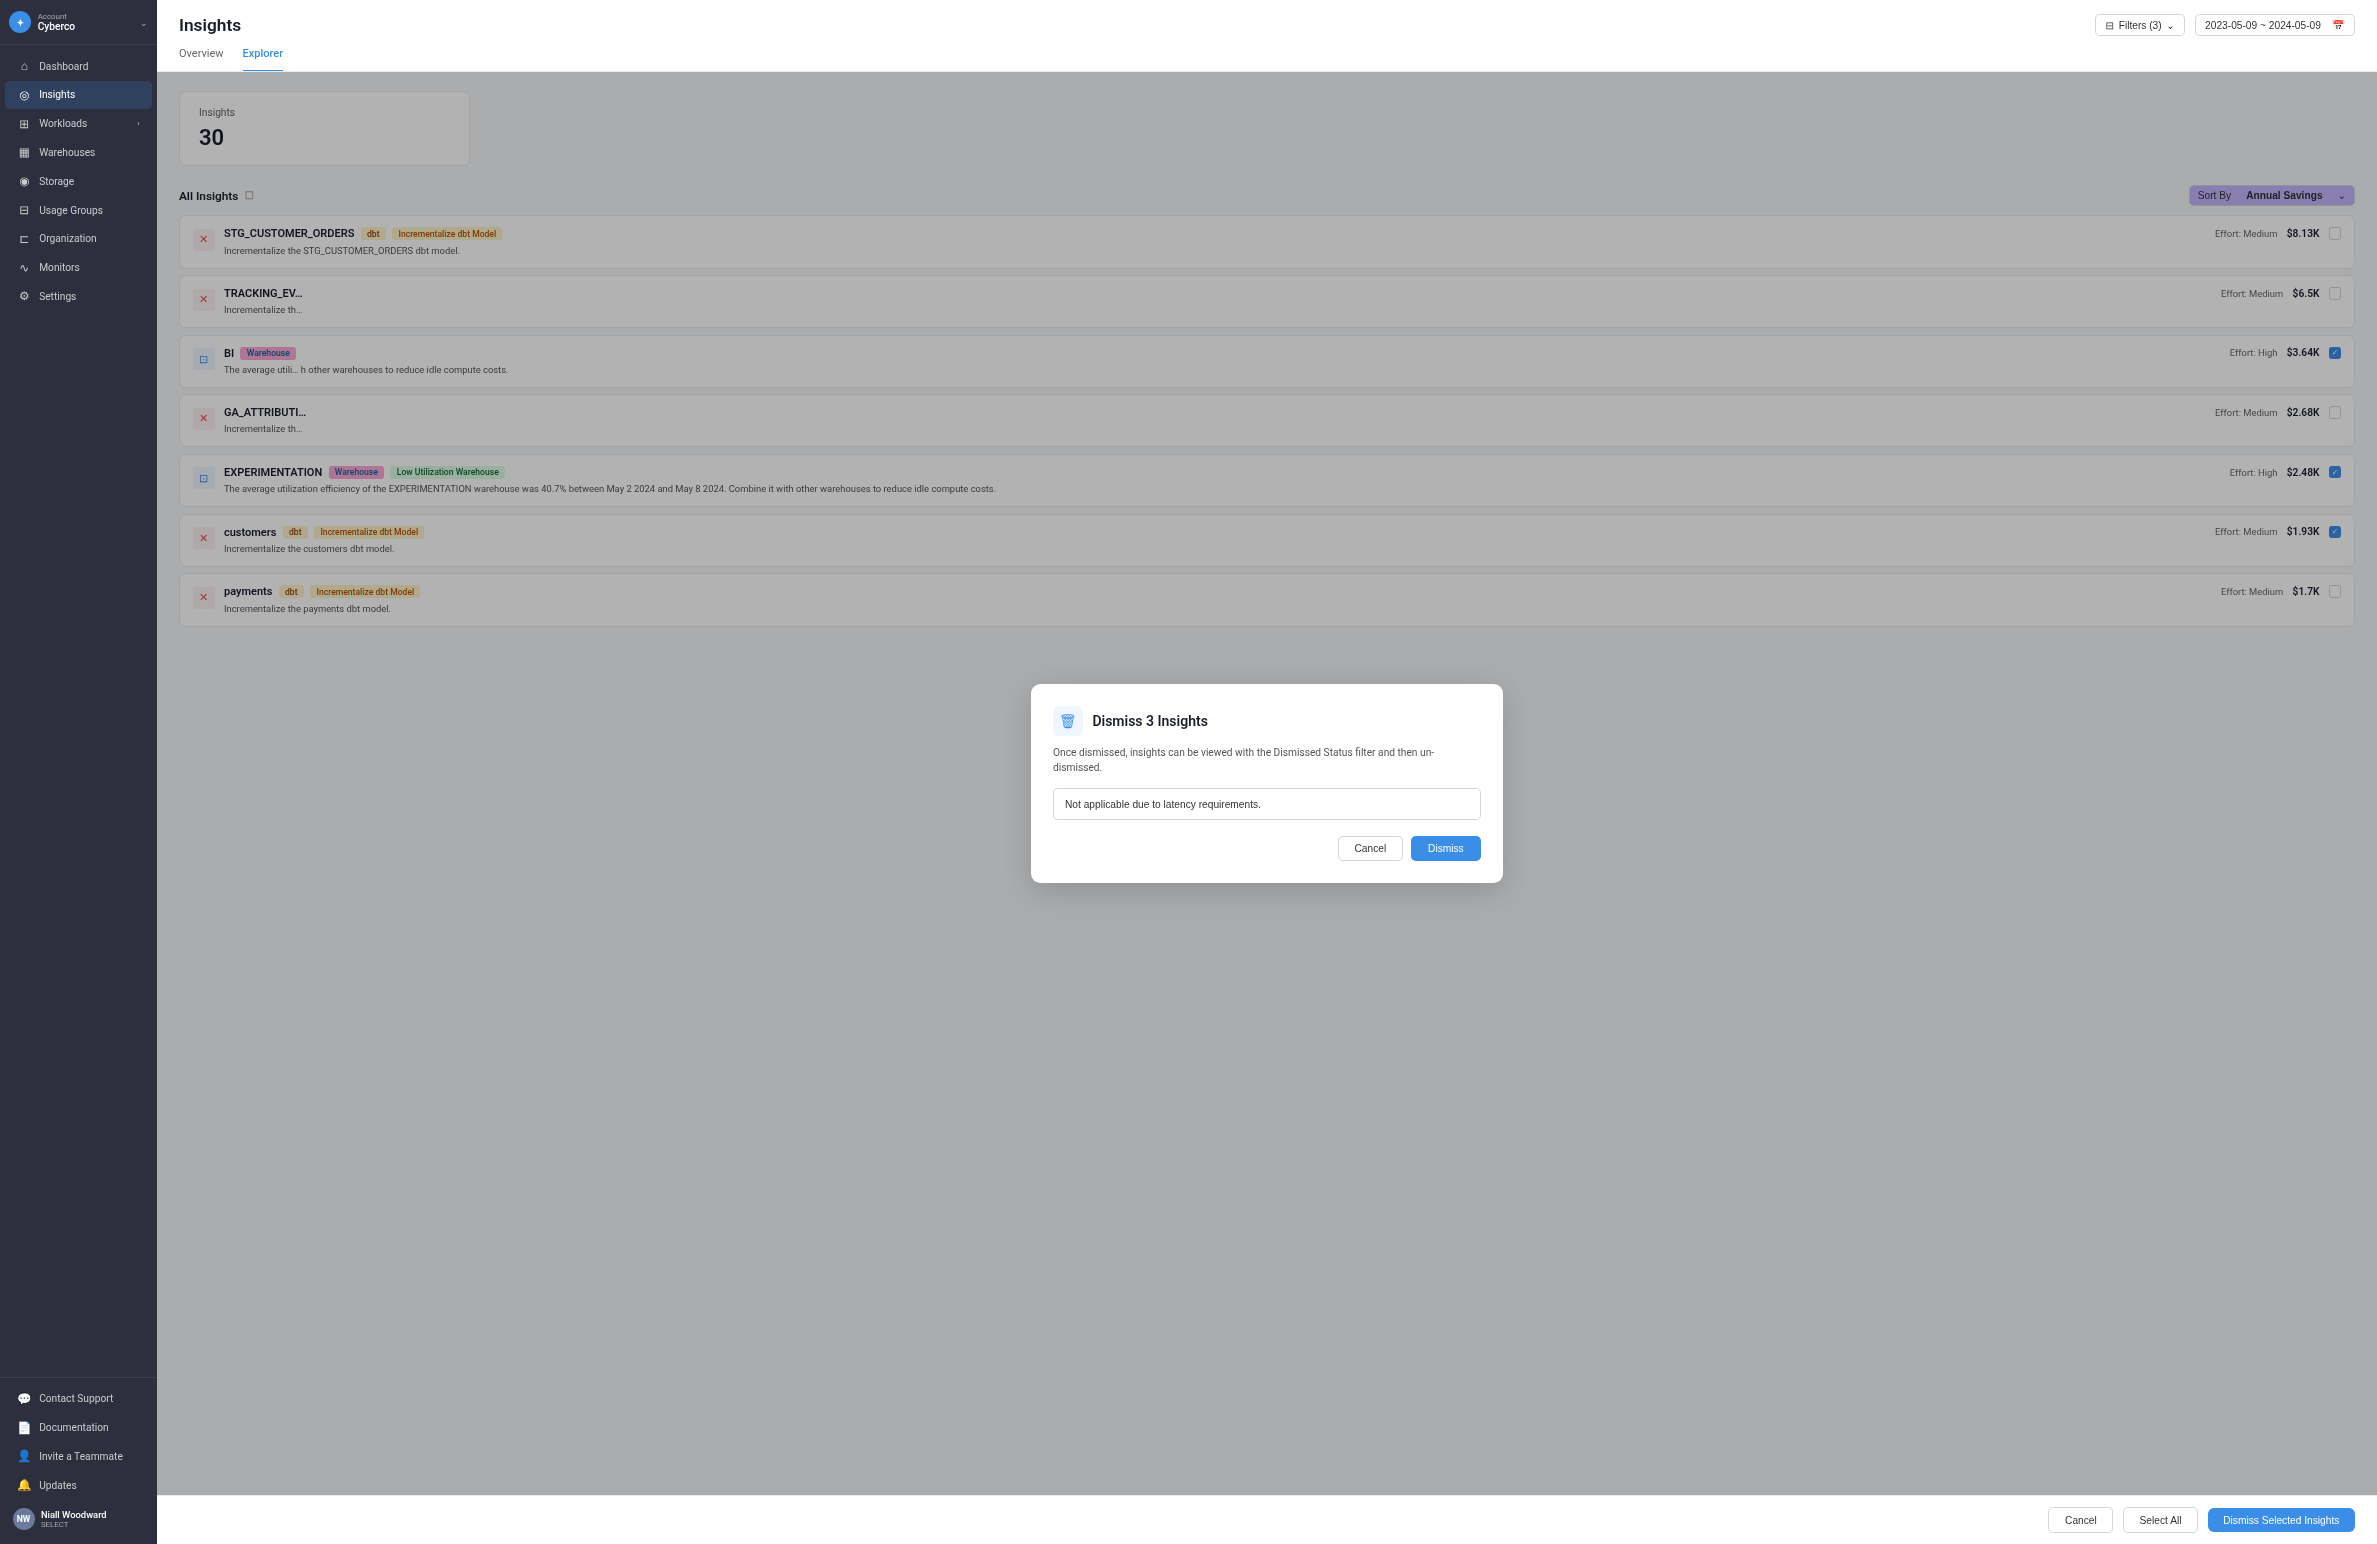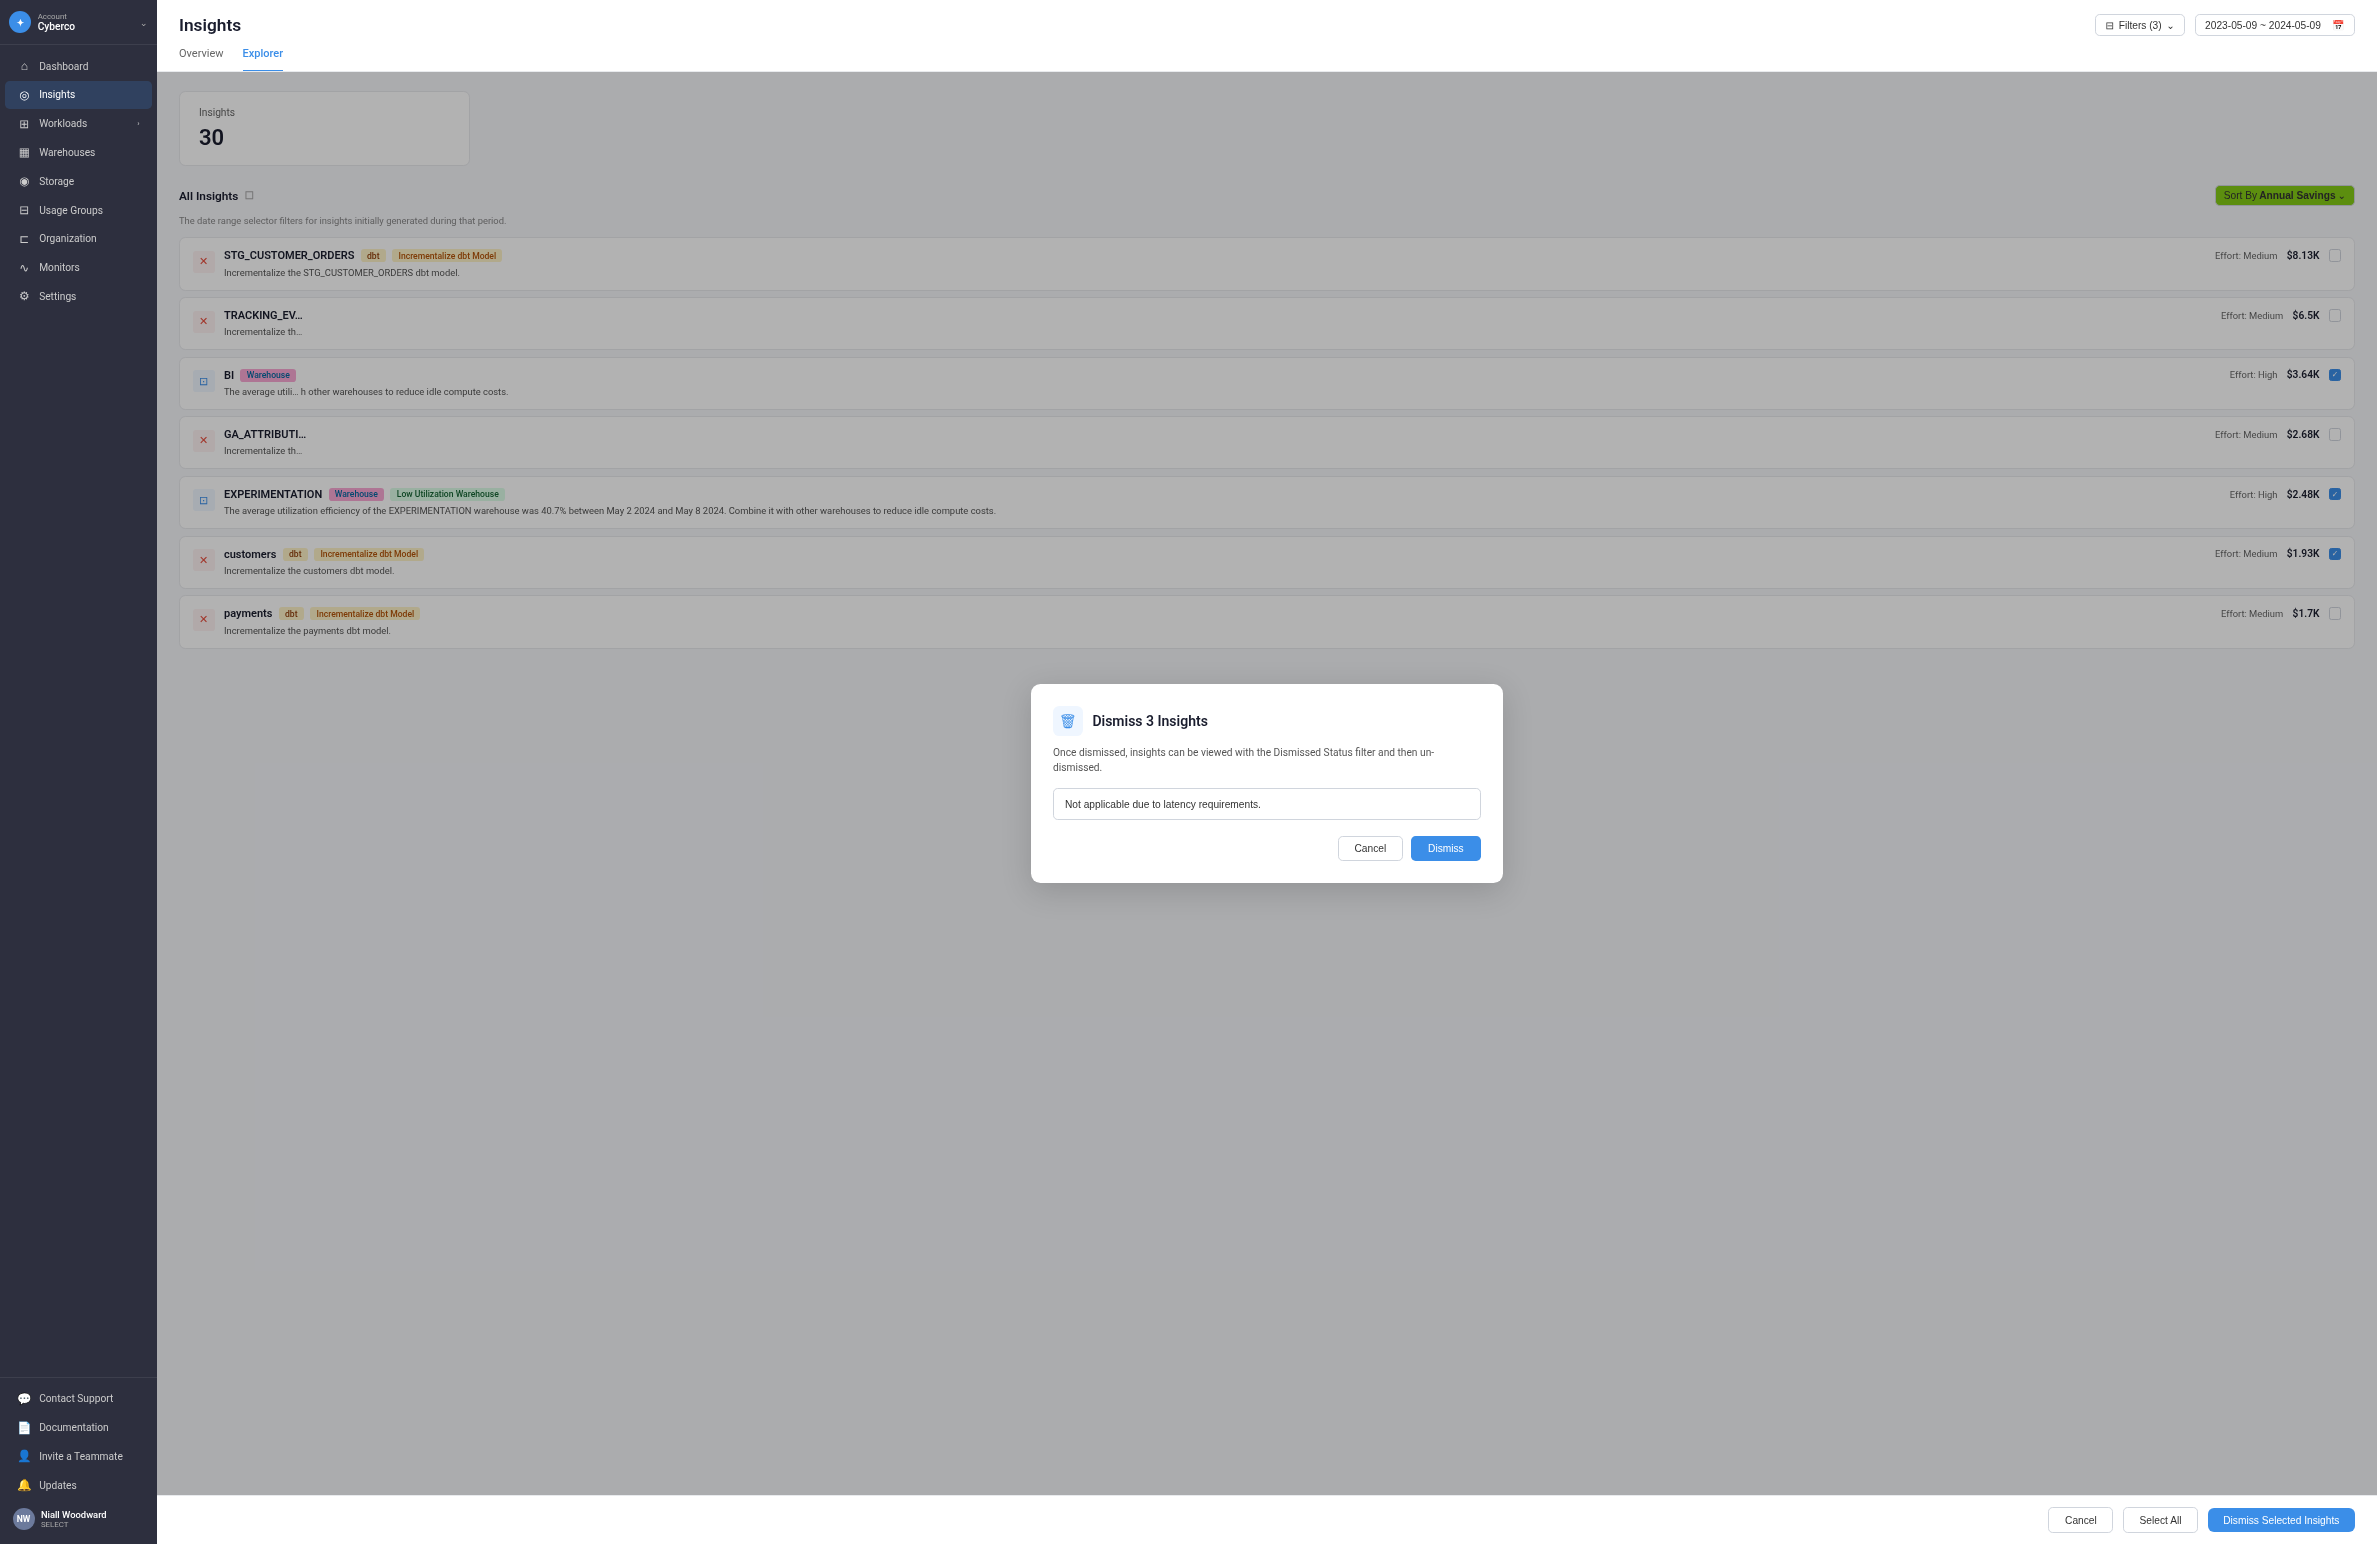--- a/index.html
+++ b/index.html
@@ -128,27 +128,27 @@
     .info-icon { color: #aaa; font-size: 11px; cursor: pointer; }
 
     
     .section-header {
       display: flex; align-items: center; justify-content: space-between;
       margin-bottom: 9px;
     }
     .section-title { font-size: 11.8px; font-weight: 600; color: #1a1d2e; display: flex; align-items: center; gap: 6.3px; }
     .section-subtitle { font-size: 9.4px; color: #888; margin-bottom: 11px; }
     .sort-btn {
-      display: flex; align-items: center; gap: 2px;
+      display: flex; align-items: center; gap: 15px;
       font-size: 10.2px; color: #333;
       cursor: pointer;
       padding: 3.9px 7.9px;
       border: 0.8px solid #d0d5dd;
       border-radius: 4.7px;
-      background: #84cc16;
+      background: #c4b5fd;
     }
 
     
     .insight-row {
       background: #fff;
       border: 0.8px solid #e8eaed;
       border-radius: 6.3px;
       padding: 11px 12.6px;
       margin-bottom: 6.3px;
       display: flex;
@@ -399,21 +399,20 @@
       <div class="section-title">
         <span>All Insights</span>
         <span style="font-size:10.2px; color:#aaa;">☐</span>
       </div>
       <button class="sort-btn">
         <span>Sort By</span>
         <strong>Annual Savings</strong>
         <span>⌄</span>
       </button>
     </div>
-    <div class="section-subtitle">The date range selector filters for insights initially generated during that period.</div>
 
     <div>
 
       <div class="insight-row">
         <div class="insight-icon icon-red">✕</div>
         <div class="insight-body">
           <div class="insight-title-row">
             <span class="insight-name">STG_CUSTOMER_ORDERS</span>
             <span class="tag tag-dbt">dbt</span>
             <span class="tag tag-incrementalize">Incrementalize dbt Model</span>

